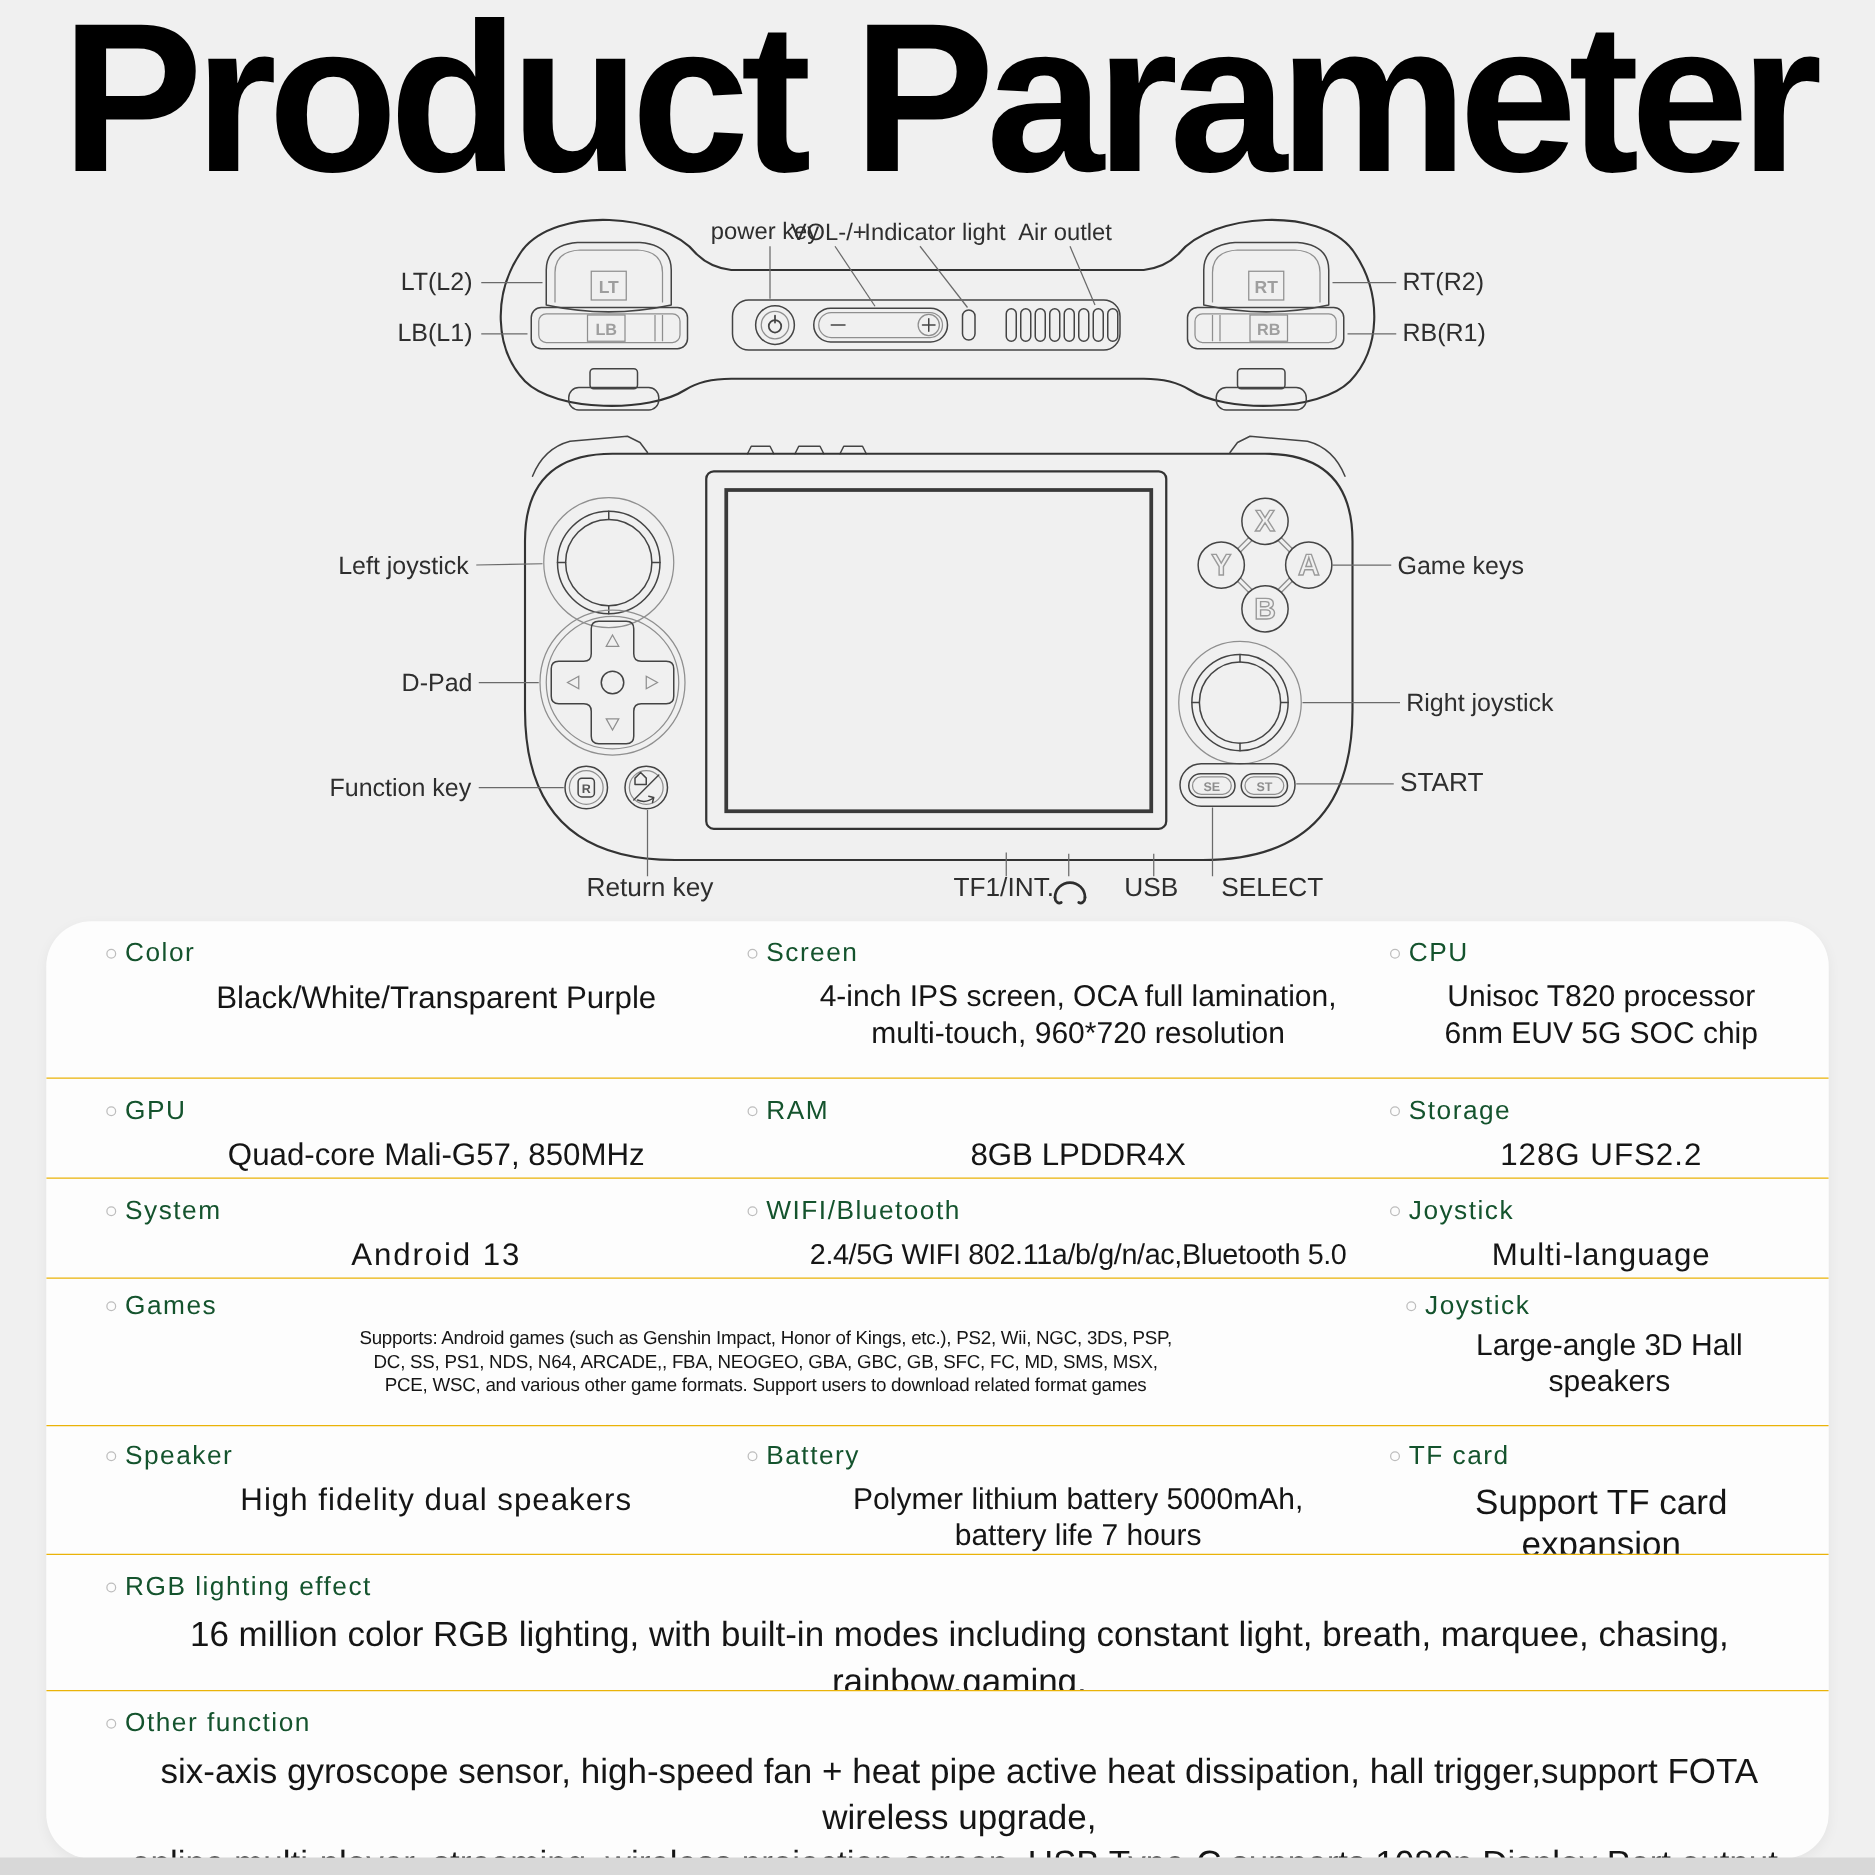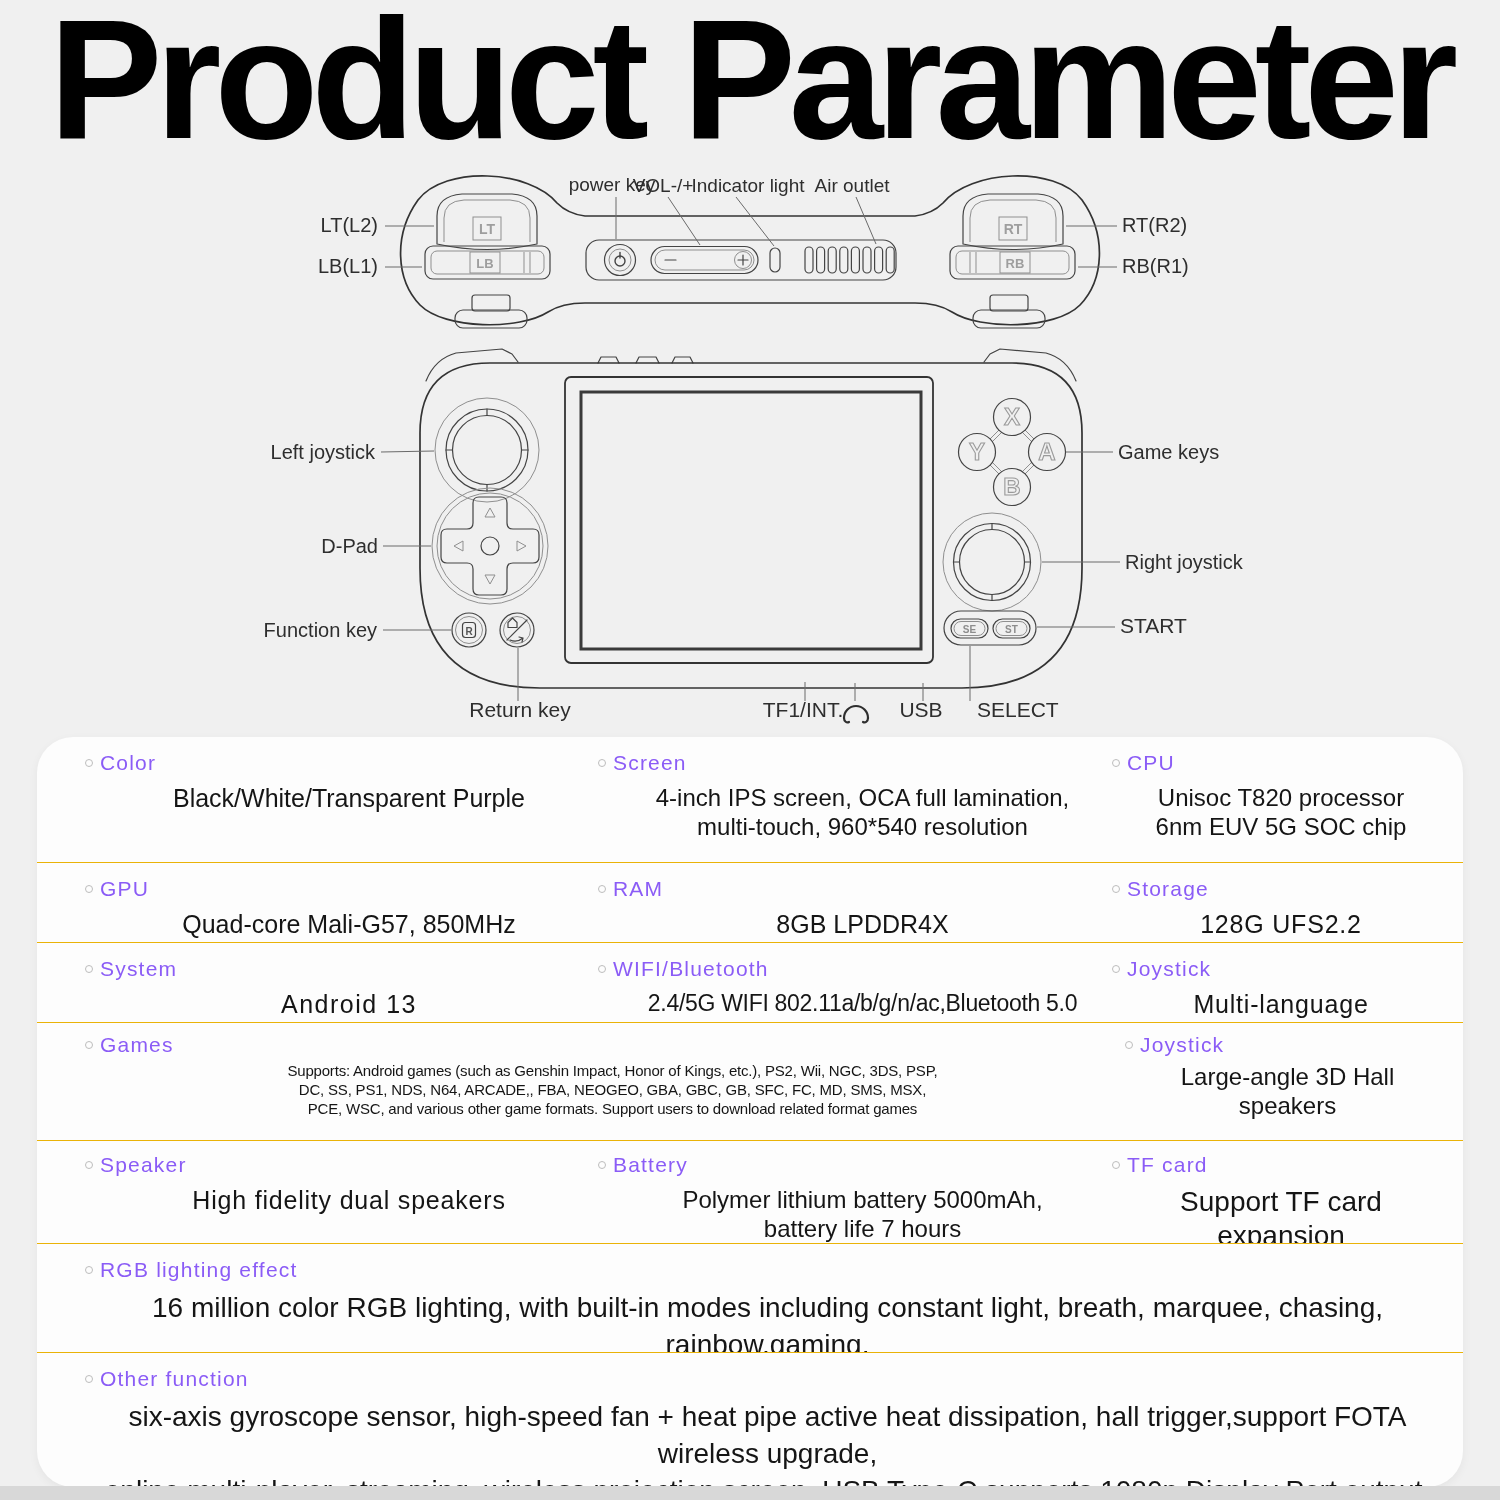--- a/index.html
+++ b/index.html
@@ -27,21 +27,21 @@
   .spec-row{box-sizing:border-box;padding:14px 28px 0 48px;overflow:hidden;}
   .spec-row + .spec-row{border-top:1px solid #eab308;}
   .r1{height:125px;display:grid;grid-template-columns:513px 514px 1fr;}
   .r2{height:80px;display:grid;grid-template-columns:513px 514px 1fr;}
   .r3{height:80px;display:grid;grid-template-columns:513px 514px 1fr;}
   .r4{height:118px;display:grid;grid-template-columns:1040px 1fr;padding-top:10px;}
   .r5{height:103px;display:grid;grid-template-columns:513px 514px 1fr;padding-top:12px;}
   .r6{height:109px;display:block;}
   .r7{height:135px;display:block;}
   .spec-label{display:flex;align-items:center;gap:7px;font-size:21px;line-height:24px;
-              color:#8b5cf6;letter-spacing:1.2px;}
+              color:#14532d;letter-spacing:1.2px;}
   .bullet{width:8px;height:8px;border:1.5px solid #bdbdbd;border-radius:50%;box-sizing:border-box;flex:0 0 auto;}
   .spec-value{margin:8px 0 0 15px;font-size:25px;line-height:1.22;color:#151515;white-space:pre-line;text-align:center;}
   .r4 .spec-value{margin-top:5px;}
   .val-wifi{font-size:23px;letter-spacing:-0.3px;}
   .val-games{font-size:15px;letter-spacing:-0.2px;line-height:1.26;}
   .val-long{font-size:28px;line-height:1.32;}
   .val-sp{letter-spacing:1.5px;}
   .val-sp2{letter-spacing:0.8px;}
 
   .bottom-strip{position:absolute;left:0;bottom:0;width:100%;height:14px;background:#d8d8d8;}
@@ -280,21 +280,21 @@
             <span>Color</span>
           </div>
         <div class="spec-value">Black/White/Transparent Purple</div>
       </div>
       <div>
         <div class="spec-label">
             <span class="bullet"></span>
             <span>Screen</span>
           </div>
         <div class="spec-value" style="font-size:24px">4-inch IPS screen, OCA full lamination,
-multi-touch, 960*540 resolution</div>
+multi-touch, 960*720 resolution</div>
       </div>
       <div>
         <div class="spec-label">
             <span class="bullet"></span>
             <span>CPU</span>
           </div>
         <div class="spec-value" style="font-size:24px">Unisoc T820 processor
 6nm EUV 5G SOC chip</div>
       </div>
     </div>

